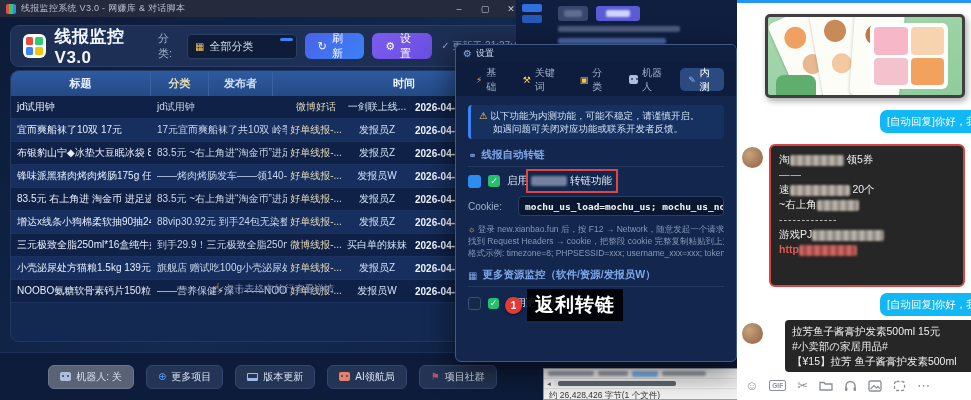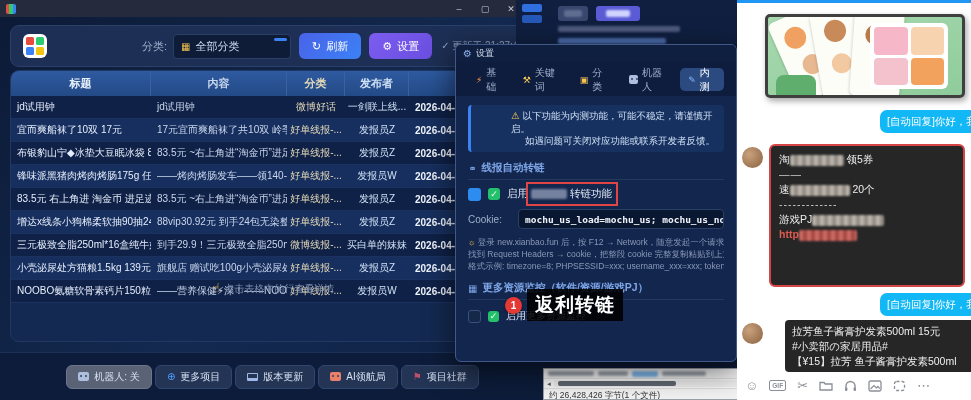--- a/index.html
+++ b/index.html
@@ -52,21 +52,21 @@
     white-space:nowrap; overflow:hidden; }
   .c1 { width:140px; color:#e6eefc; }
   .c2 { width:136px; color:#c9d6ec; }
   .c3 { width:58px; color:#e3d9b8; justify-content:center; padding:0 2px; }
   .c4 { width:64px; color:#cfe0f5; justify-content:center; padding:0 2px; }
   .c5 { flex:1; color:#eef3fb; font-weight:bold; }
   .hint-row { position:absolute; left:0; right:0; top:210px; text-align:center; font-size:10px; color:#7d8eb0; }
   .hint-row .hand { color:#f5c451; font-size:12px; margin-right:4px; }
 
   .footer-bar { position:absolute; left:0; bottom:0; width:100%; height:48px; background:#0d1c3a;
-    border-top:1px solid #1d3158; display:flex; align-items:center; justify-content:center; gap:3px; }
+    border-top:1px solid #1d3158; display:flex; align-items:center; justify-content:center; gap:12px; }
   .fbtn { height:24px; border-radius:6px; background:#233454; border:1px solid #31466e;
     display:flex; align-items:center; gap:5px; padding:0 11px; font-size:10px; color:#d7e1f2; cursor:pointer; }
   .fbtn.active { background:#5a6275; border-color:#6c758a; }
   .mini-robot { display:inline-block; width:11px; height:9px; border-radius:2px; background:#aebfdd; position:relative; }
   .mini-robot::after { content:""; position:absolute; left:2px; top:3px; width:2px; height:2px;
     background:#32405f; box-shadow:5px 0 0 #32405f; border-radius:1px; }
   .mini-robot.red { background:#e8806a; }
   .fico { font-size:10px; }
   .fico.globe { color:#4d9fff; } .fico.flag { color:#c0506a; }
   .mini-laptop { display:inline-block; width:11px; height:8px; border:1px solid #9db8e8;
@@ -93,21 +93,21 @@
   .dlg-titlebar { height:17px; background:#0f1f40; display:flex; align-items:center; gap:4px; padding:0 7px; }
   .dlg-titlebar .gear { color:#8fb0e8; font-size:10px; }
   .dlg-title { font-size:9px; color:#cfd8ea; }
   .tabs { display:flex; gap:4px; padding:6px 12px 5px 12px; background:#0e1d3d; }
   .tab { height:23px; border-radius:5px; display:flex; align-items:center; gap:4px; padding:0 8px;
     font-size:10px; color:#9fb0cc; cursor:pointer; }
   .tab .tico { font-size:9px; }
   .tab.active { background:#2a4a80; color:#fff; }
   .warn-box { margin:9px 12px 0 12px; background:#16305f; border-left:3px solid #3b82f6; border-radius:4px;
     padding:4px 8px; }
-  .warn-line { font-size:9.5px; color:#cfe0f5; line-height:13px;margin-left:32px; }
+  .warn-line { font-size:9.5px; color:#cfe0f5; line-height:13px; }
   .warn-line .wico { color:#f5c451; margin-right:3px; }
   .section { margin:9px 12px 0 12px; display:flex; align-items:center; gap:5px;
     font-size:10.5px; color:#7ea6e8; font-weight:bold; border-bottom:1px solid #24395f; padding-bottom:4px; }
   .section .sico { font-size:10px; }
   .enable-row { margin:7px 12px 0 12px; display:flex; align-items:center; gap:7px; position:relative; }
   .blue-sq { width:13px; height:13px; border-radius:3px; background:#2d8cf0; }
   .chk { width:12px; height:12px; border-radius:3px; background:#23c16b; color:#fff; font-size:9px;
     display:flex; align-items:center; justify-content:center; font-weight:bold; }
   .chk-off { width:13px; height:13px; border-radius:3px; background:#16284a; border:1px solid #3a517c; }
   .enable-text { font-size:10.5px; color:#e0e8f5; display:flex; align-items:center; gap:3px; }
@@ -167,55 +167,56 @@
   .svg-ic { display:block; }
 </style>
 </head>
 <body>
 
 <div class="canvas">
 
   <div class="main-window">
     <div class="os-titlebar">
       <span class="os-appicon"></span>
+      <span class="os-title">线报监控系统 V3.0 - 网赚库 &amp; 对话脚本</span>
       <span class="os-controls">
         <span class="os-btn">–</span>
         <span class="os-btn">▢</span>
         <span class="os-btn">✕</span>
       </span>
     </div>
 
     <div class="header-panel">
       <span class="logo">
           <i></i>
           <i></i>
           <i></i>
           <i></i>
         </span>
+      <span class="app-title">线报监控 V3.0</span>
       <span class="cat-label">分类:</span>
       <span class="cat-select">
         <span class="grid-glyph">▦</span>
         <span class="sel-text">全部分类</span>
         <span class="sel-dash"></span>
       </span>
       <span class="btn btn-refresh">
         <span class="bico">↻</span>
         <span>刷新</span>
       </span>
       <span class="btn btn-settings">
         <span class="bico">⚙</span>
         <span>设置</span>
       </span>
       <span class="updated">✓ 更新于 21:27:45</span>
     </div>
 
     <div class="table-panel">
       <div class="thead">
         <div class="th c1">标题</div>
-        <div class="th c2">内容</div>
         <div class="th c3">分类</div>
         <div class="th c4">发布者</div>
         <div class="th c5">时间</div>
       </div>
       <div class="tbody">
         <div class="tr">
           <div class="td c1">jd试用钟</div>
             <div class="td c2">jd试用钟</div>
             <div class="td c3">微博好话</div>
             <div class="td c4">一剑联上线...</div>
@@ -360,21 +361,21 @@
         <span>机器人</span>
       </span>
       <span class="tab active">
         <span class="tico" style="color:#8ab8ff">✎</span>
         <span>内测</span>
       </span>
     </div>
 
     <div class="warn-box">
       <div class="warn-line"><span class="wico">⚠</span><span>以下功能为内测功能，可能不稳定，请谨慎开启。</span></div>
-      <div class="warn-line" style="padding-left:14px;font-family:Liberation Serif, serif;"><span>如遇问题可关闭对应功能或联系开发者反馈。</span></div>
+      <div class="warn-line" style="padding-left:14px;"><span>如遇问题可关闭对应功能或联系开发者反馈。</span></div>
     </div>
 
     <div class="section">
       <span class="sico">⚭</span>
       <span>线报自动转链</span>
     </div>
 
     <div class="enable-row">
       <span class="blue-sq"></span>
       <span class="chk">✓</span>
@@ -392,21 +393,21 @@
     </div>
 
     <div class="tips">
       <div class="tip-line"><span class="bulb">☼</span><span>登录 new.xianbao.fun 后，按 F12 → Network，随意发起一个请求，</span></div>
       <div class="tip-line">找到 Request Headers → cookie，把整段 cookie 完整复制粘贴到上方即可。</div>
       <div class="tip-line">格式示例: timezone=8; PHPSESSID=xxx; username_xxx=xxx; token_xxx=xxx;…</div>
     </div>
 
     <div class="section">
       <span class="sico">▦</span>
-      <span>更多资源监控（软件/资源/游戏PJ）</span>
+      <span>更多资源监控（软件/资源/发报员W）</span>
     </div>
 
     <div class="enable2-row">
       <span class="chk-off"></span>
       <span class="chk" style="width:11px;height:11px;">✓</span>
       <span class="enable-text" style="font-size:10px;">启用更多资源监控</span>
     </div>
   </div>
 
   <div class="anno-badge">1</div>
@@ -437,20 +438,21 @@
     </div>
 
     <div class="bubble-blue b1">[自动回复]你好，我现</div>
     <div class="time-stamp" style="left:150px;top:143px;">0:30:28</div>
 
     <div class="avatar" style="left:5px;top:147px;"></div>
     <div class="dark-bubble red-msg">
       <div><span>淘</span><span class="mos" style="width:54px;"></span> <span>领5券</span></div>
       <div class="dash-line">——</div>
       <div><span>速</span><span class="mos" style="width:60px;"></span> <span>20个</span></div>
+      <div><span>~右上角</span><span class="mos" style="width:42px;"></span></div>
       <div class="dash-line">-------------</div>
       <div><span>游戏PJ</span><span class="mos" style="width:72px;"></span></div>
       <div><span class="red-text">http</span><span class="mos red" style="width:58px;"></span></div>
     </div>
 
     <div class="bubble-blue b2">[自动回复]你好，我现</div>
 
     <div class="avatar" style="left:5px;top:323px;"></div>
     <div class="dark-bubble msg2">
       <div>拉芳鱼子酱膏护发素500ml 15元</div>

